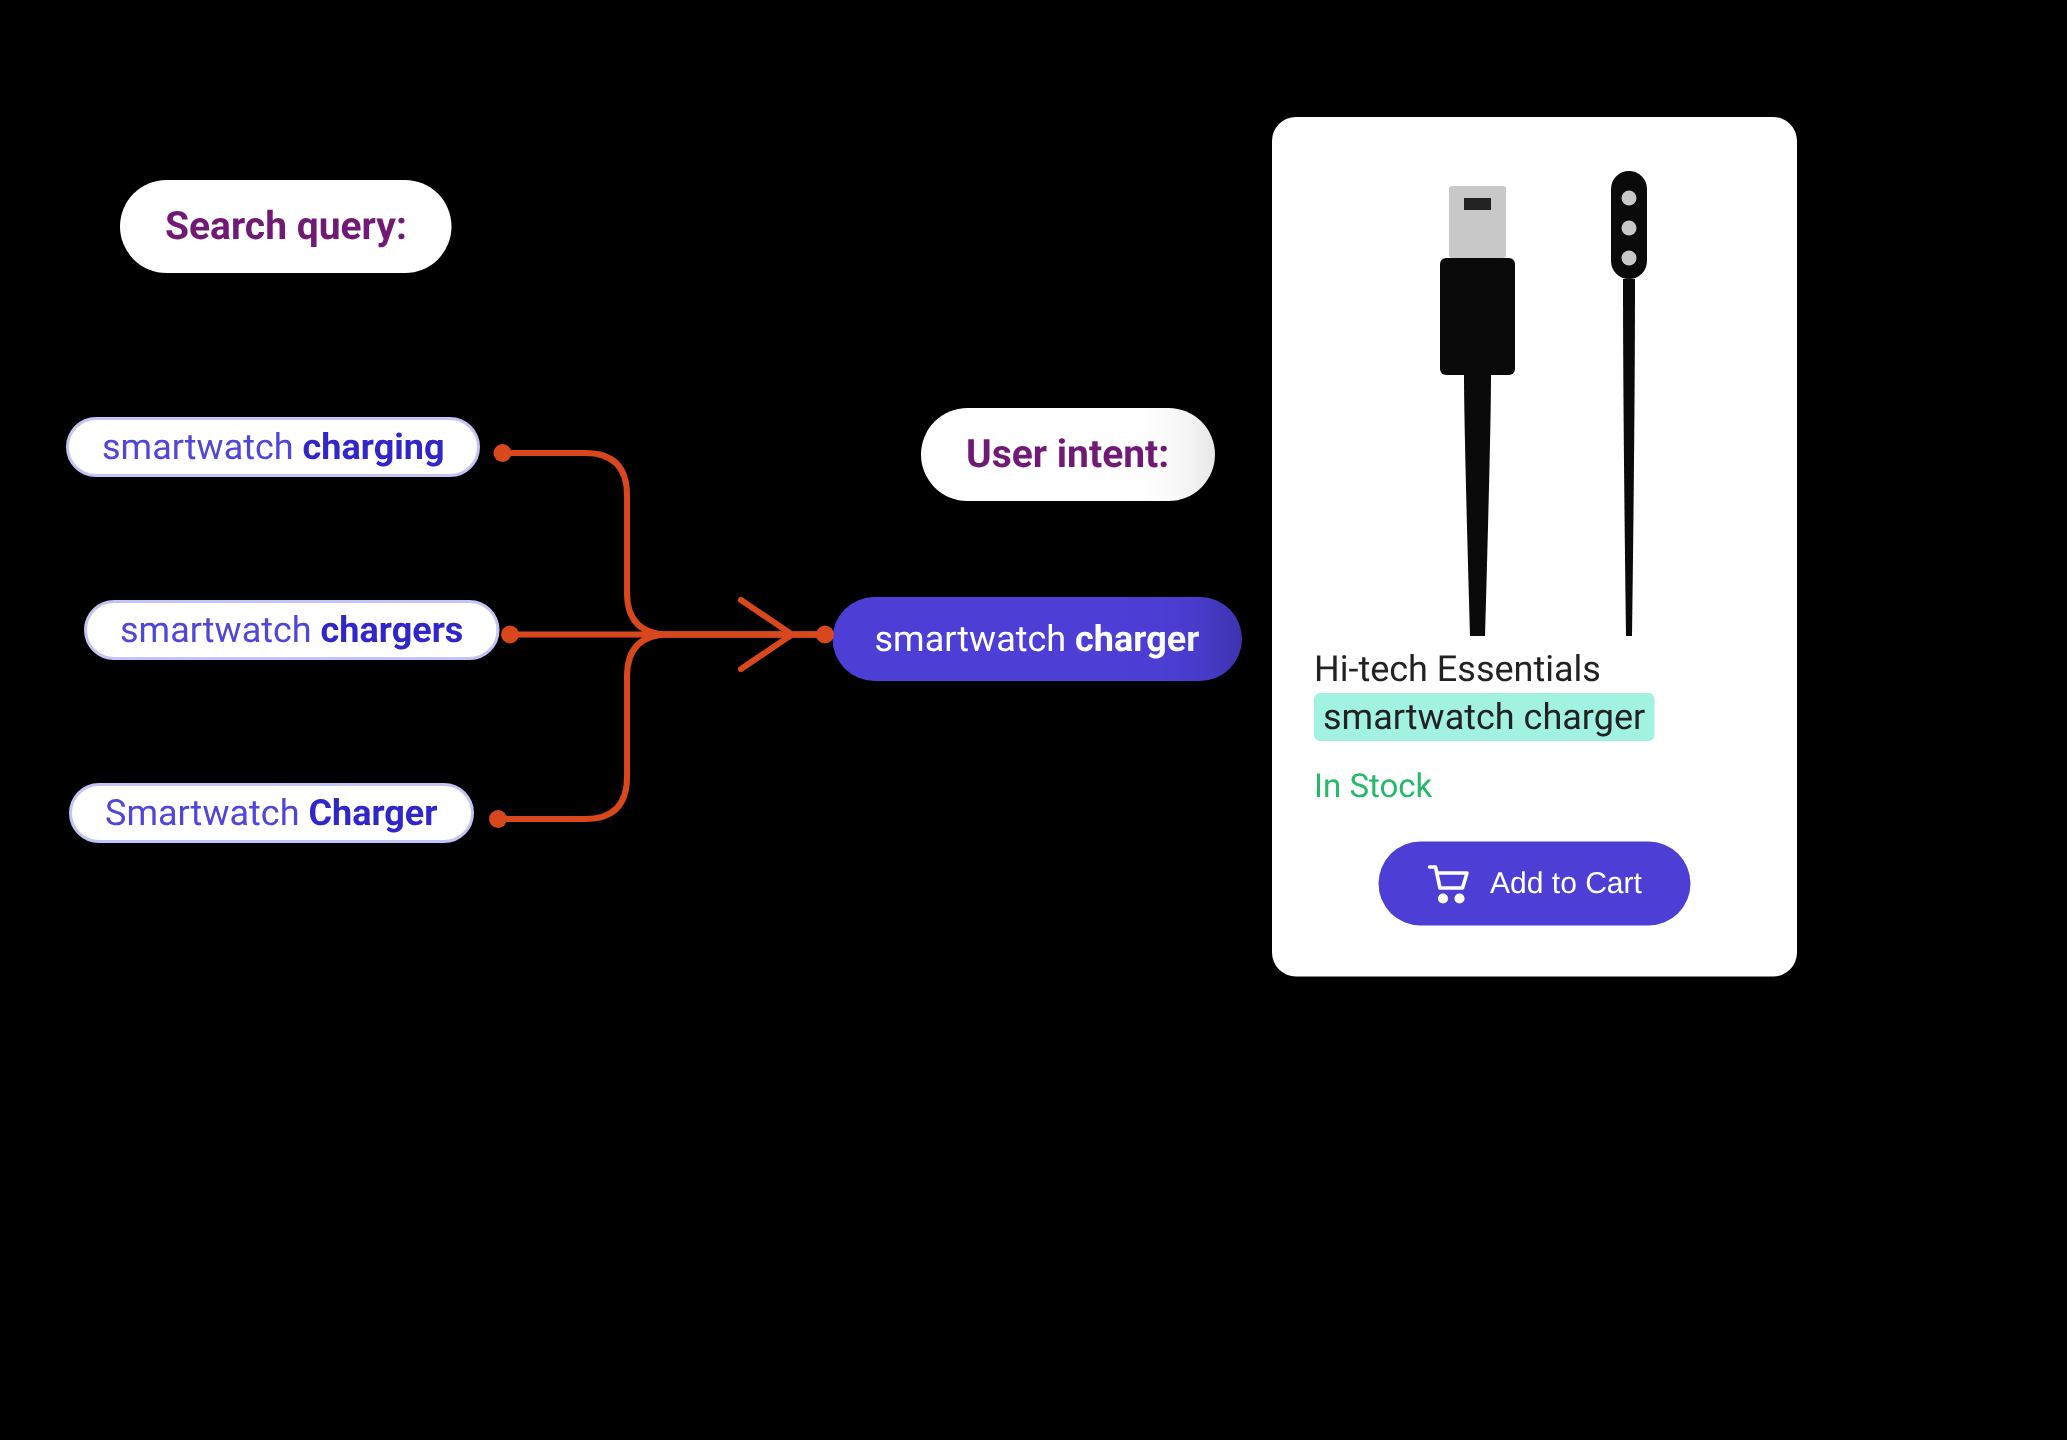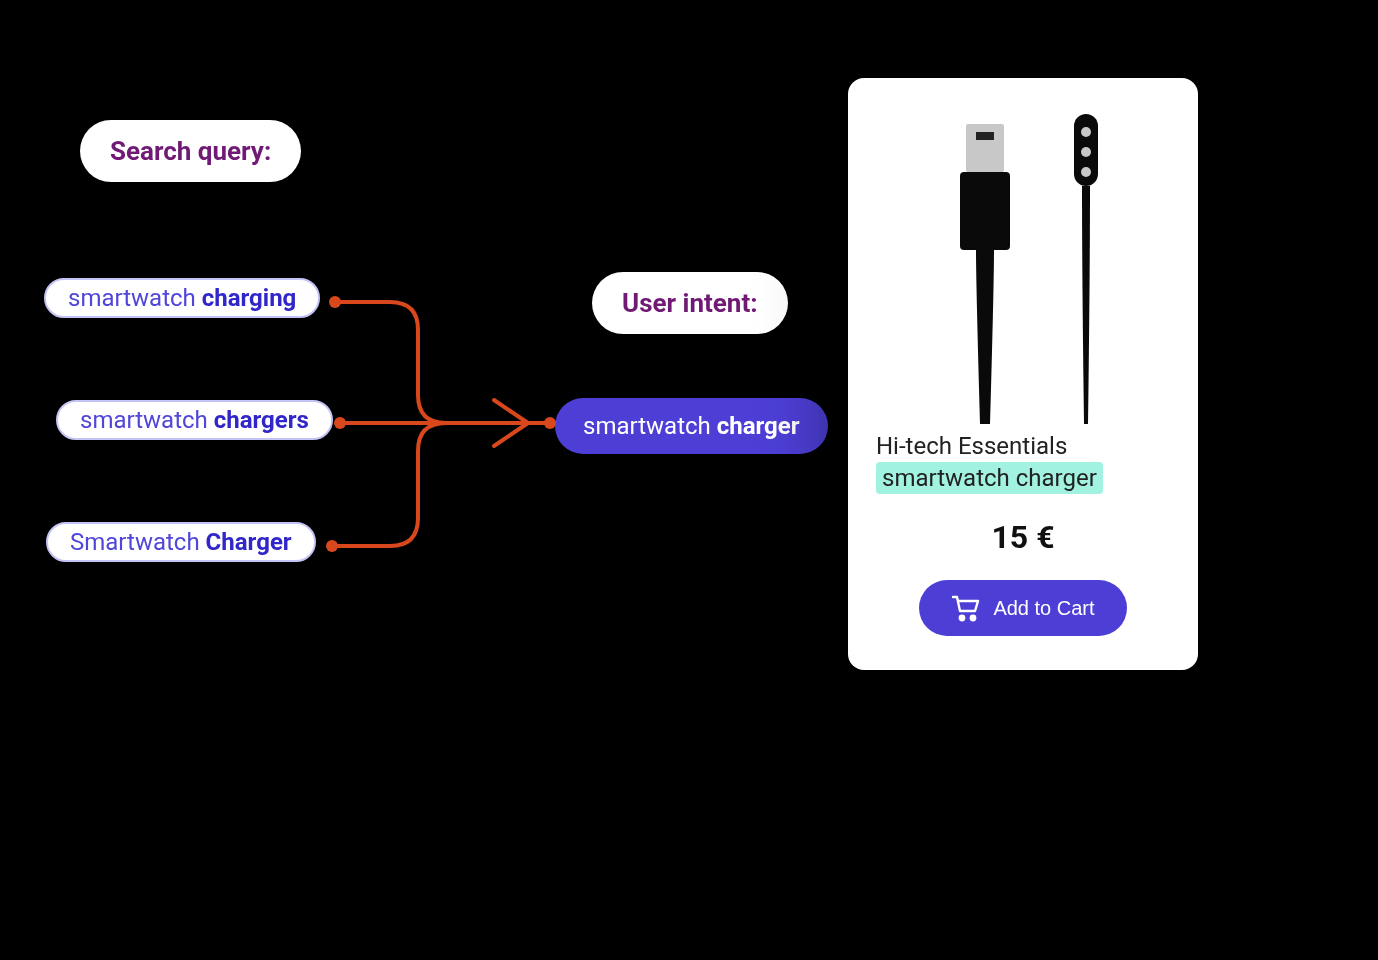--- a/index.html
+++ b/index.html
@@ -107,21 +107,21 @@
 <div class="pill query-pill" style="left:44px; top:278px;">
   <span>smartwatch </span><span class="bold">charging</span>
 </div>
 <div class="pill query-pill" style="left:56px; top:400px;">
   <span>smartwatch </span><span class="bold">chargers</span>
 </div>
 <div class="pill query-pill" style="left:46px; top:522px;">
   <span>Smartwatch </span><span class="bold">Charger</span>
 </div>
 
-<div class="pill label-pill" style="left:592px; top:272px;">
+<div class="pill label-pill" style="left:614px; top:272px;">
   <span>User intent:</span>
 </div>
 
 <div class="pill intent-pill" style="left:555px; top:398px;">
   <span>smartwatch </span><span class="bold">charger</span>
 </div>
 
 <svg class="connectors" width="1378" height="960">
 
   <path d="M 335 302 L 390 302 Q 418 302 418 330 L 418 395 Q 418 423 446 423 L 545 423" stroke="#d9481c" stroke-width="4" fill="none"></path>
@@ -151,21 +151,21 @@
     <svg width="40" height="310" viewBox="0 0 40 310">
       <rect x="8" y="0" width="24" height="72" fill="#0a0a0a" rx="12"></rect>
       <circle cx="20" cy="18" r="5" fill="#c8c8c8"></circle>
       <circle cx="20" cy="38" r="5" fill="#c8c8c8"></circle>
       <circle cx="20" cy="58" r="5" fill="#c8c8c8"></circle>
       <path d="M 16 72 Q 16 160 18 310 L 22 310 Q 24 160 24 72 Z" fill="#0a0a0a"></path>
     </svg>
   </div>
   <div class="product-title">Hi-tech Essentials</div>
   <div class="highlight">smartwatch charger</div>
-  <div class="price">15 €</div>
+  <div class="stock">In Stock</div>
   <button class="cart-btn">
     <svg width="30" height="28" viewBox="0 0 30 28" fill="none" stroke="#fff" stroke-width="2.4">
       <path d="M 2 3 L 6 3 L 9 17 L 24 17 L 27 7 L 8 7" stroke-linejoin="round" stroke-linecap="round"></path>
       <circle cx="11" cy="24" r="2.2" fill="#fff"></circle>
       <circle cx="22" cy="24" r="2.2" fill="#fff"></circle>
     </svg>
     <span>Add to Cart</span>
   </button>
 </div>
 

